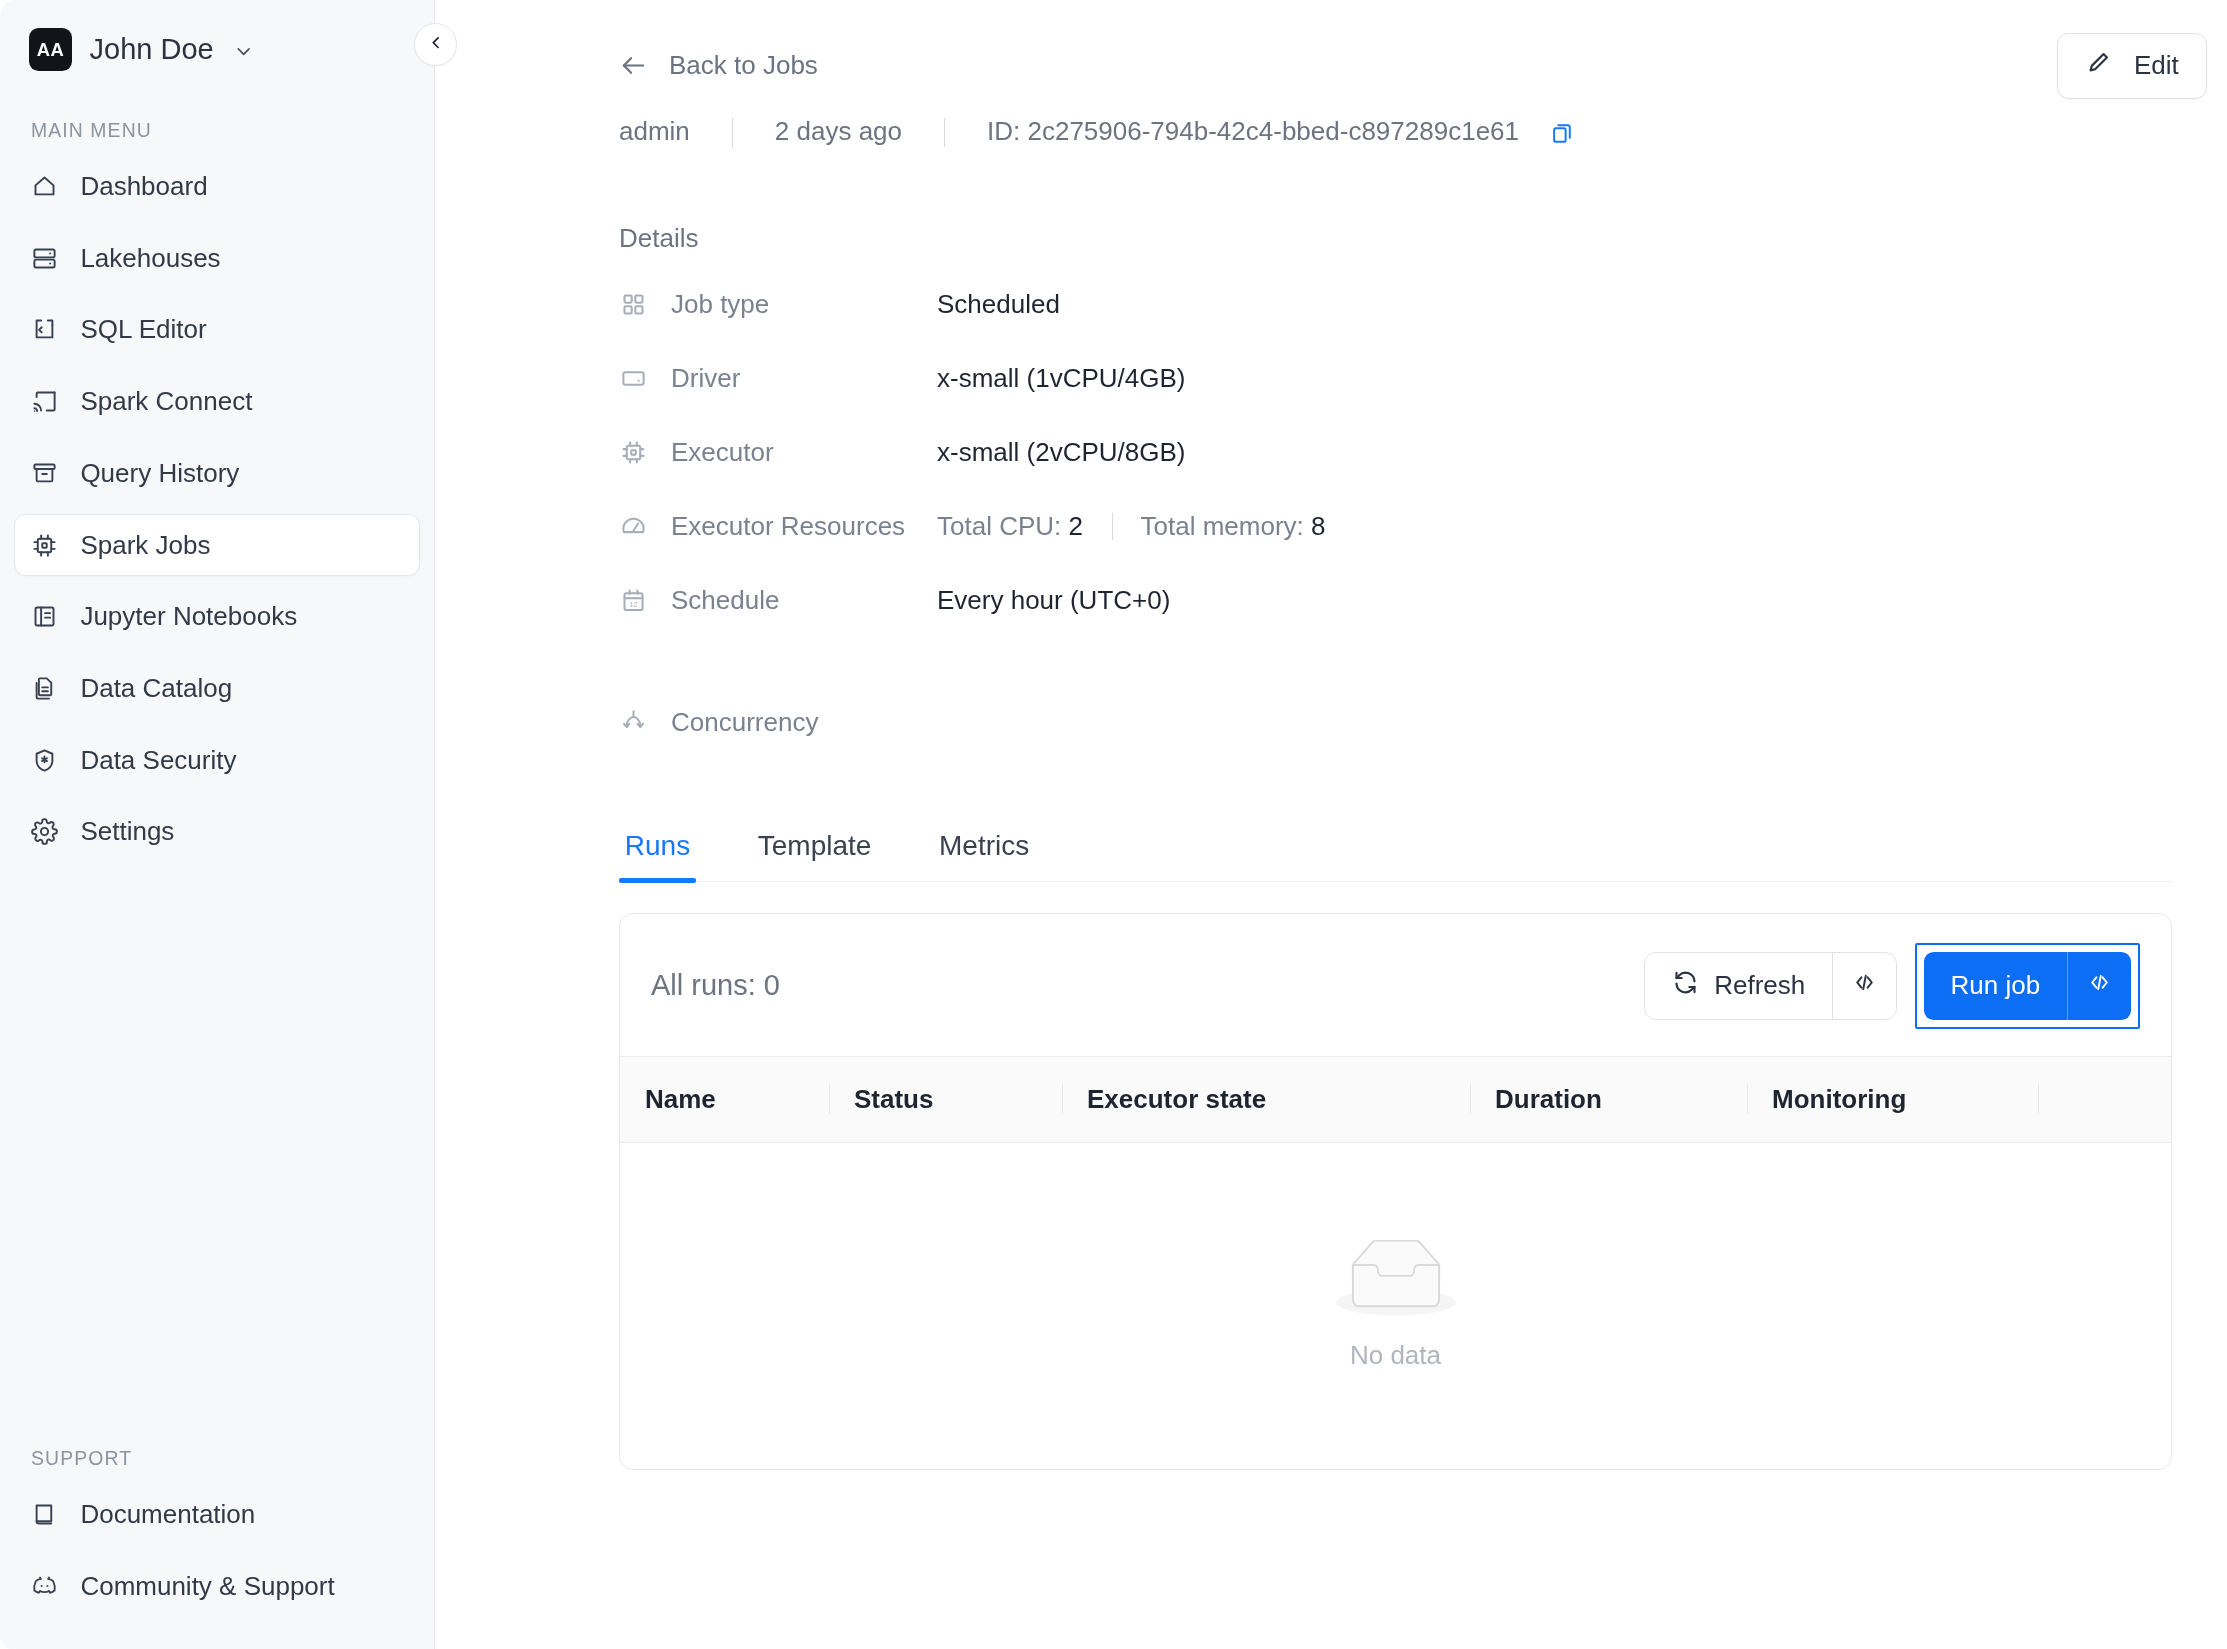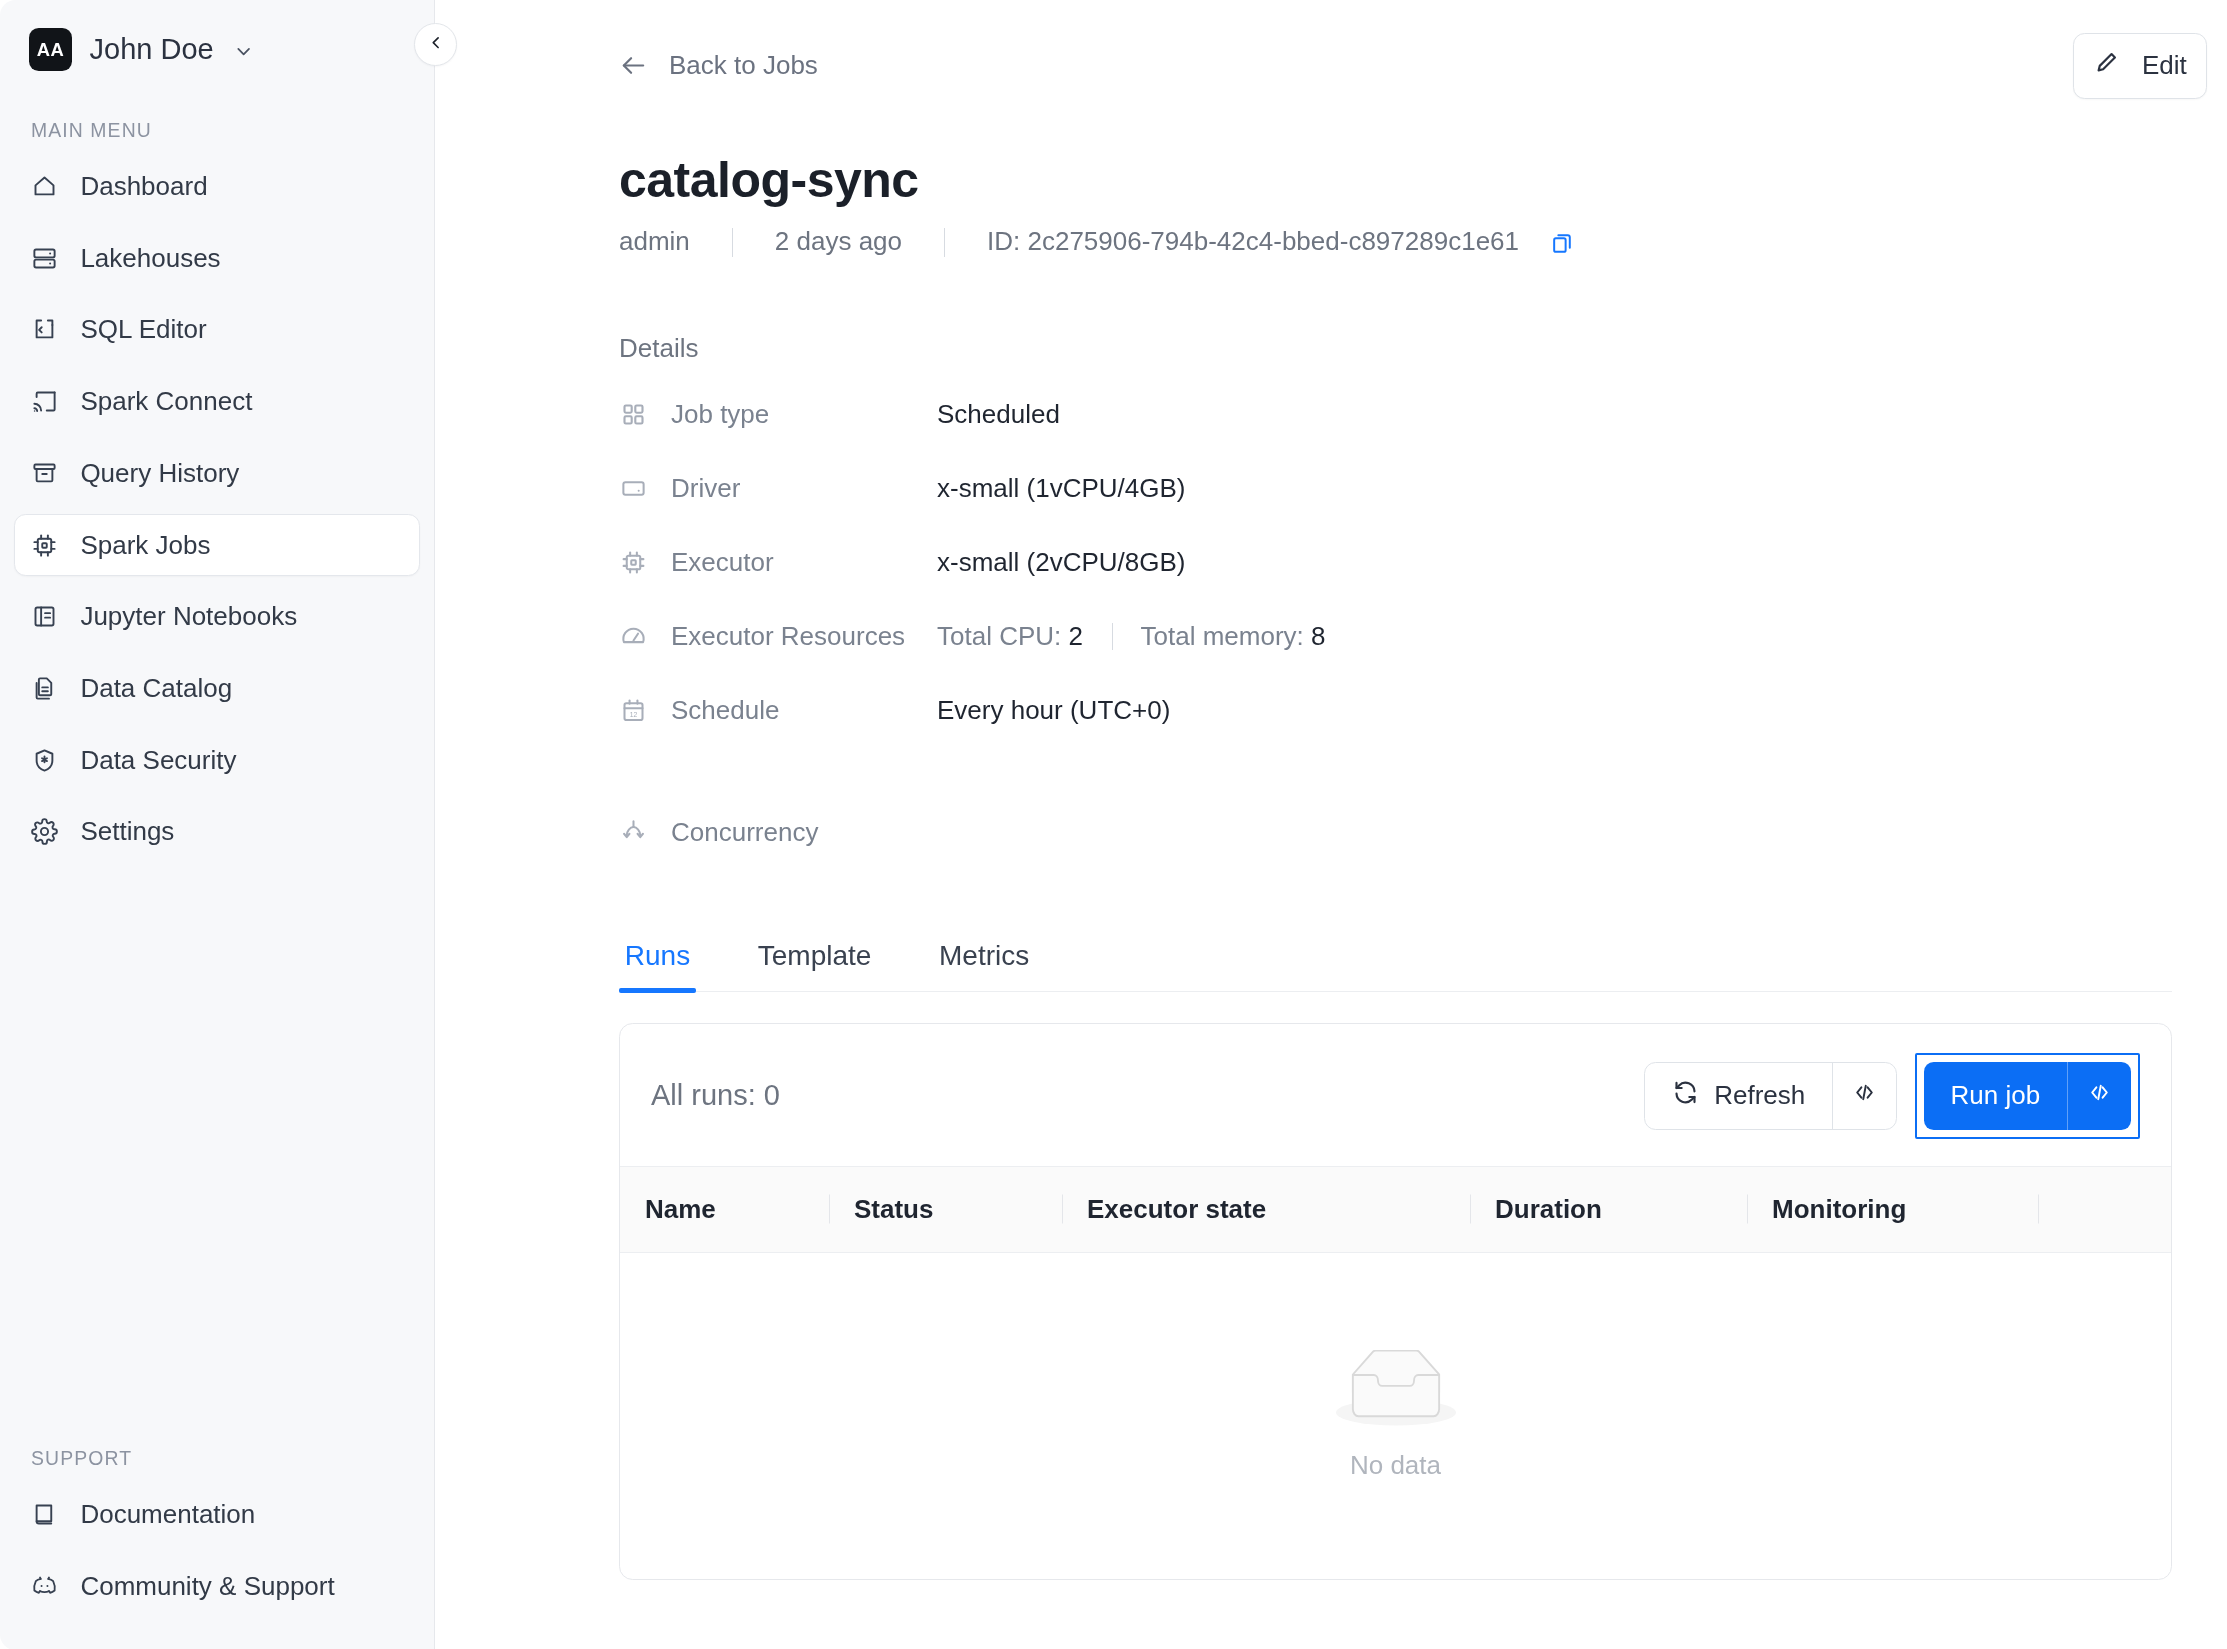--- a/index.html
+++ b/index.html
@@ -129,21 +129,21 @@
   }
   .back-link {
     display: flex; align-items: center; gap: 21px;
     color: #6b7280;
     font-size: 26px;
   }
   .back-arrow { width: 29px; height: 29px; flex: 0 0 29px; display:flex; align-items:center; justify-content:center;}
   .edit-btn {
     display: flex; align-items: center; gap: 22px;
     height: 66px;
-    padding: 0 19px;
+    padding: 0 27px;
     border: 1px solid #dfe3e8;
     border-radius: 11.6px;
     background: #ffffff;
     font-size: 26px;
     color: #2b3240;
     box-shadow: 0 1px 1.9px rgba(16,24,40,.03);
     margin-right: 21.3px;
     margin-top: -17.5px;
   }
 
@@ -516,21 +516,20 @@
       <button class="edit-btn">
         <span>
           <svg viewBox="0 0 24 24" width="27" height="27" fill="none" stroke="#2b3240" stroke-width="1.9" stroke-linecap="round" stroke-linejoin="round">
               <path d="M16.5 4.5l3 3L9 18l-4 1 1-4z"></path>
             </svg>
         </span>
         <span>Edit</span>
       </button>
     </div>
 
-    <h1 class="title">catalog-sync</h1>
 
     <div class="meta-row">
       <span>admin</span>
       <span class="meta-sep"></span>
       <span>2 days ago</span>
       <span class="meta-sep"></span>
       <span>ID: 2c275906-794b-42c4-bbed-c897289c1e61</span>
       <span class="copy-icon">
         <svg viewBox="0 0 24 24" width="25" height="25" fill="none" stroke="#1677ff" stroke-width="1.9" stroke-linecap="round" stroke-linejoin="round">
             <rect x="4" y="7" width="11" height="13" rx="1.6"></rect>

